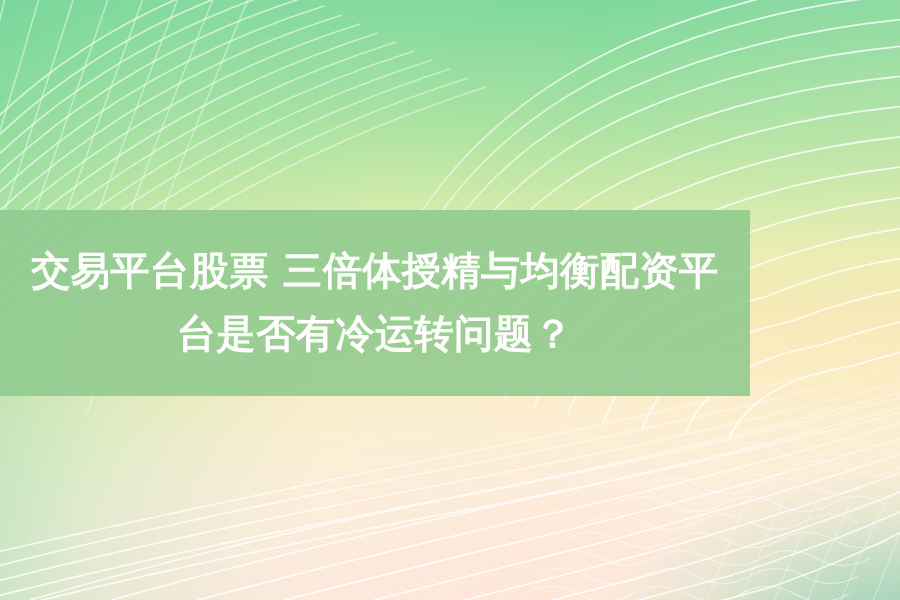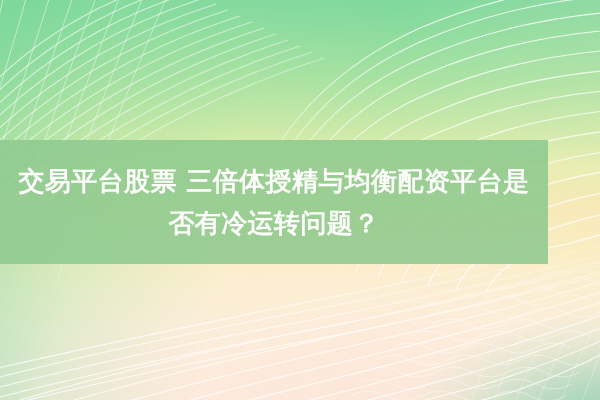--- a/index.html
+++ b/index.html
@@ -76,21 +76,21 @@
     inset: 0;
     width: 600px;
     height: 400px;
   }
 
   
   #title-band {
     position: absolute;
     left: 0;
     top: 140px;
-    width: 548px;
+    width: 500px;
     height: 124px;
     background: rgba(142, 201, 142, 0.88);
     display: flex;
     align-items: center;
     justify-content: center;
   }
 
   #headline {
     margin: 0;
     padding: 0 8px;

